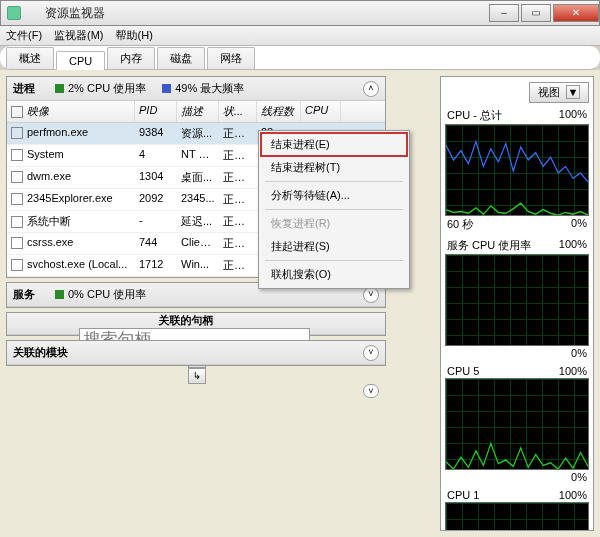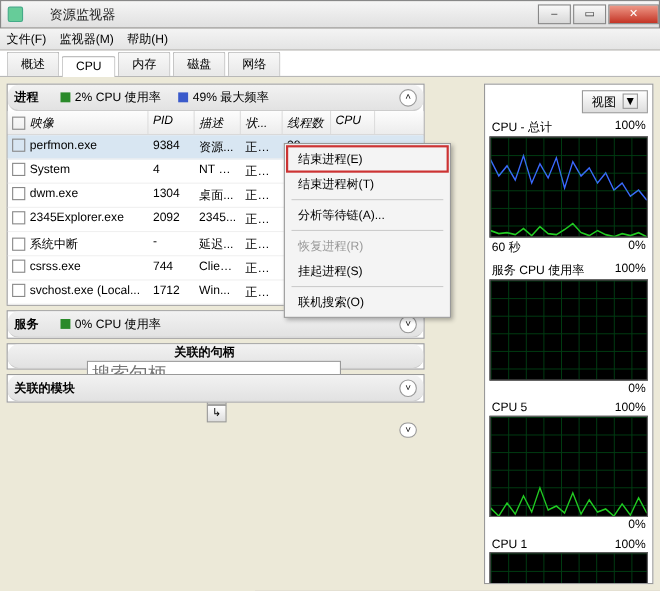--- a/index.html
+++ b/index.html
@@ -11,32 +11,32 @@
 .titlebar .title { flex: 1; color: #222; font-size: 12px; }
 .winbtns { display: flex; }
 .winbtn { width: 30px; height: 18px; margin-left: 2px; background: linear-gradient(#f9f9f9,#d8d8d8); border: 1px solid #888; text-align: center; line-height: 16px; font-size: 10px; color: #333; }
 .winbtn.close { background: linear-gradient(#e98,#c43425); color: #fff; width: 46px; }
 
 
 .menubar { height: 20px; background: linear-gradient(#f4f4f4,#e4e4e4); border-bottom: 1px solid #b4b4b4; display: flex; align-items: center; padding-left: 6px; }
 .menubar span { margin-right: 12px; cursor: default; }
 
 
-.tabstrip { height: 24px; background: #fff; display: flex; align-items: flex-end; padding-left: 6px; border-bottom: 1px solid #b8b8b8; }
+.tabstrip { height: 24px; background: #fff; display: flex; align-items: flex-end; padding-left: 6px; border-bottom: 1px solid #b8b8b8; border-radius: 10px; }
 .tab { padding: 3px 12px; border: 1px solid #b8b8b8; background: linear-gradient(#f8f8f8,#e8e8e8); border-bottom: none; margin-right: 2px; border-radius: 2px 2px 0 0; }
 .tab.active { background: #fff; position: relative; top: 1px; }
 
 
 .main { display: flex; height: calc(537px - 26px - 20px - 24px); padding: 6px; gap: 6px; background: #ece9d8; }
 .left { width: 380px; display: flex; flex-direction: column; gap: 4px; }
 .right { flex: 1; border: 1px solid #999; background: #fff; padding: 4px; overflow: hidden; margin-left: 48px; }
 
 
 .section { border: 1px solid #999; background: #fff; }
-.sechdr { height: 24px; background: linear-gradient(#f2f2f2,#e2e2e2); display: flex; align-items: center; padding: 0 6px; border-bottom: 1px solid #ccc; border-radius: 10px; }
+.sechdr { height: 24px; background: linear-gradient(#f2f2f2,#e2e2e2); display: flex; align-items: center; padding: 0 6px; border-bottom: 1px solid #ccc; }
 .sechdr .sectitle { font-weight: bold; margin-right: 20px; }
 .sechdr .stat { display: flex; align-items: center; margin-right: 16px; }
 .stat .sq { width: 9px; height: 9px; margin-right: 4px; }
 .stat .sq.green { background: #2a8a2a; }
 .stat .sq.blue { background: #3a5acb; }
 .expbtn { margin-left: auto; width: 16px; height: 16px; border: 1px solid #999; border-radius: 8px; background: #fff; text-align: center; line-height: 12px; font-size: 9px; }
 
 
 .table { width: 100%; }
 .thdr { display: flex; background: linear-gradient(#fdfdfd,#ececec); border-bottom: 1px solid #d0d0d0; }

